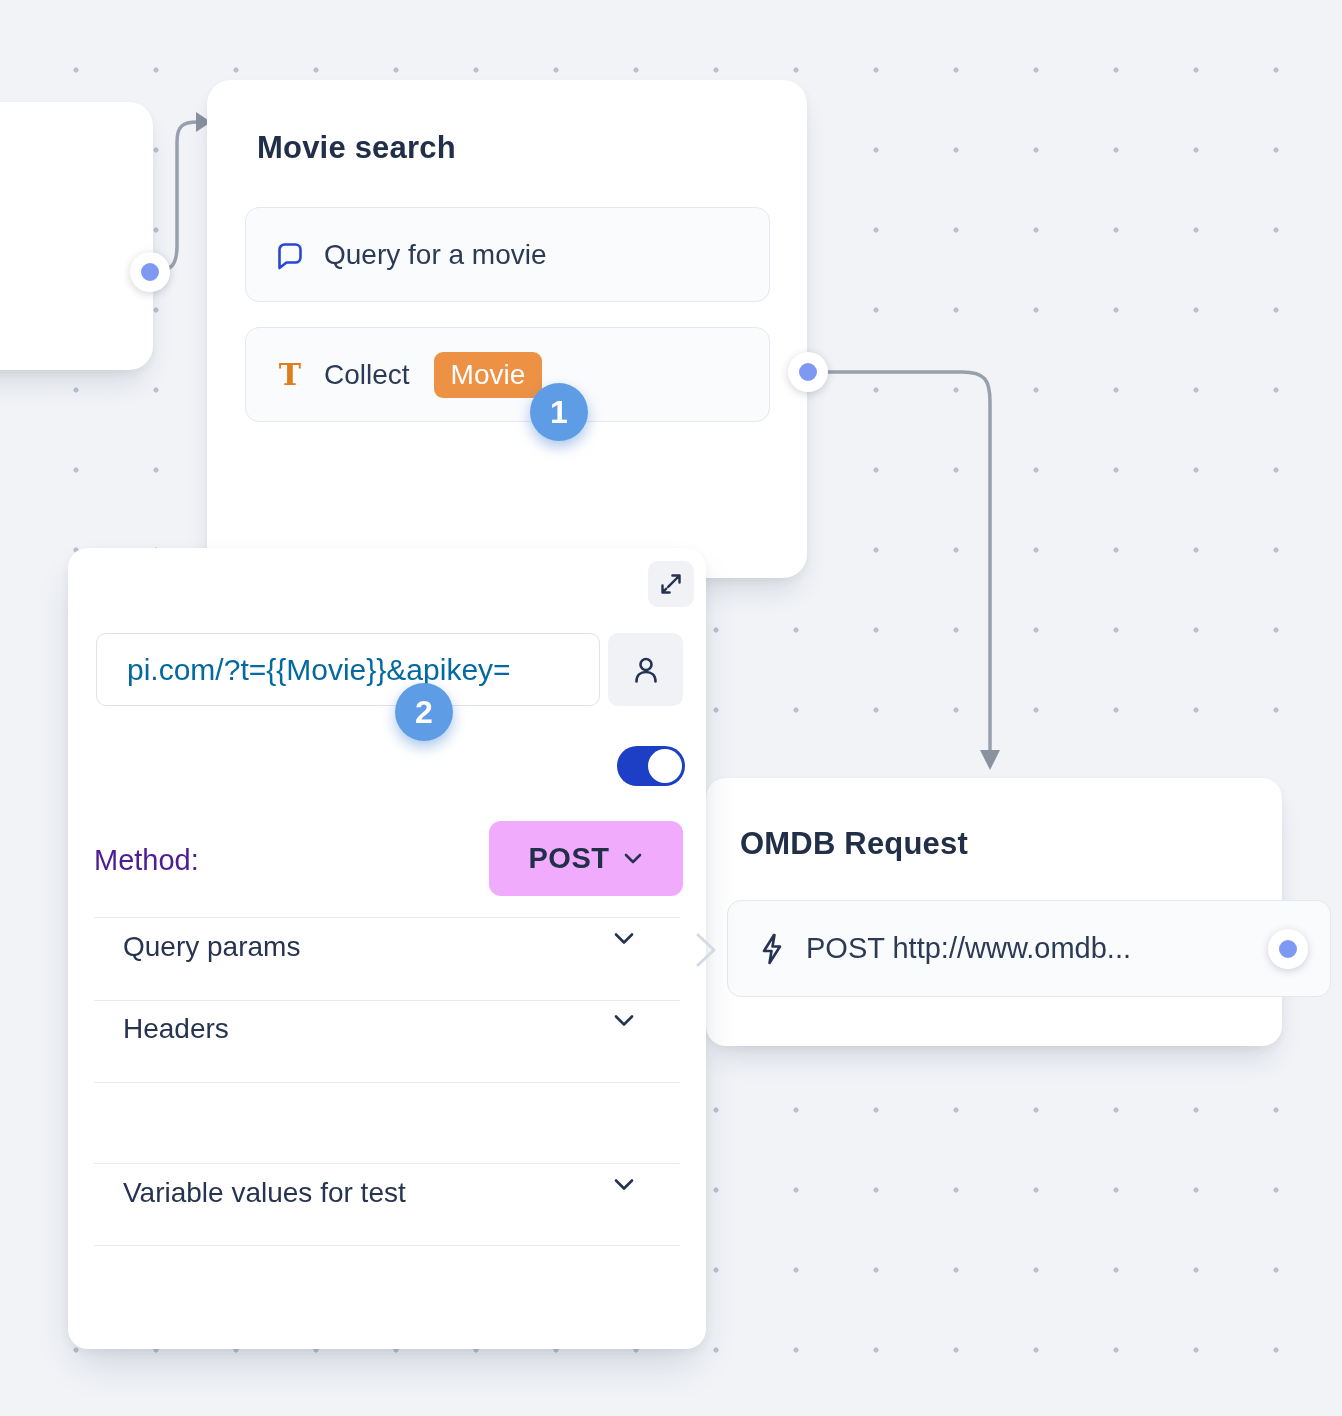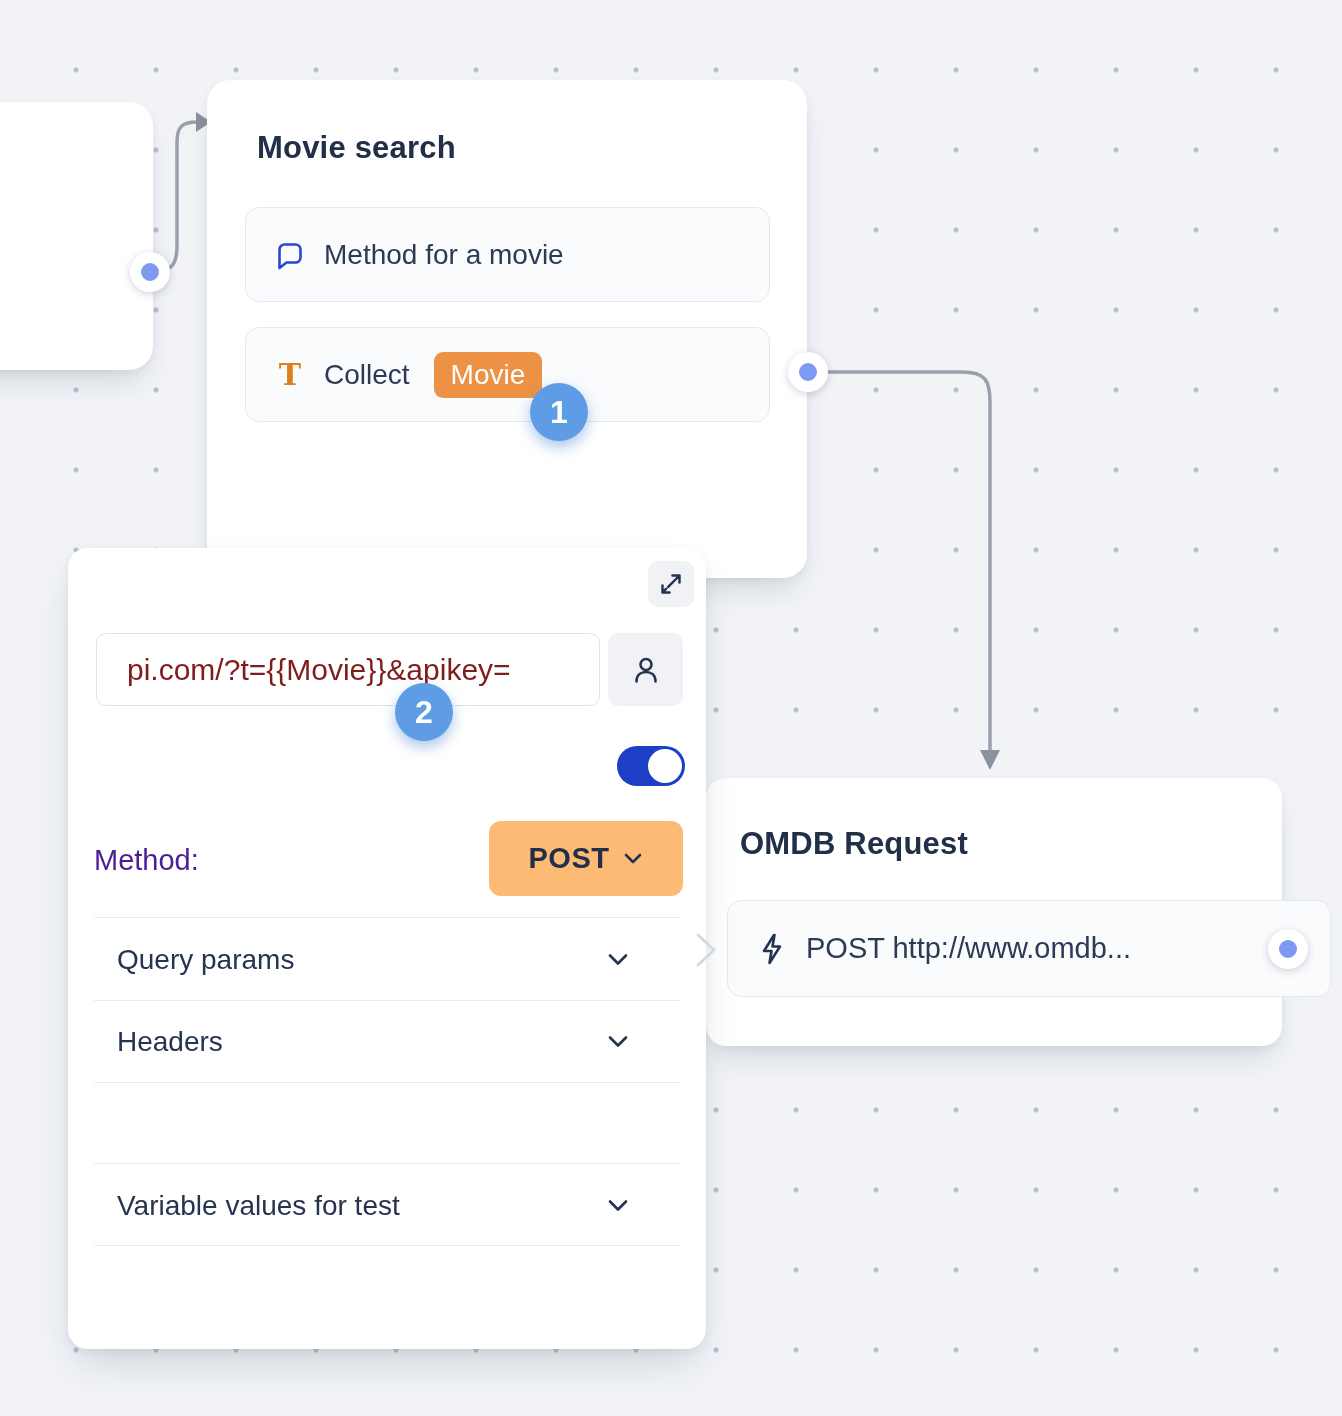--- a/index.html
+++ b/index.html
@@ -36,32 +36,32 @@
   .port{position:absolute;width:40px;height:40px;border-radius:50%;background:#ffffff;z-index:4;
         display:flex;align-items:center;justify-content:center;box-shadow:0 2px 8px rgba(30,42,70,.20);}
   .port i{display:block;width:12px;height:12px;border-radius:50%;background:#fff;border:9px solid #7d99f2;}
   .port-left{left:130px;top:252px;} .port-movie{left:788px;top:352px;} .port-omdb{left:1268px;top:929px;}
   .notch{position:absolute;left:694px;top:932px;z-index:6;}
   .panel{position:absolute;left:68px;top:548px;width:638px;height:801px;background:#fff;border-radius:20px;
          box-shadow:0 20px 40px -10px rgba(30,42,70,.18), 0 3px 10px rgba(30,42,70,.06);z-index:5;}
   .expand-btn{position:absolute;left:580px;top:13px;width:46px;height:46px;border-radius:10px;background:#f0f2f6;
          display:flex;align-items:center;justify-content:center;cursor:pointer;}
   .url-input{position:absolute;left:28px;top:85px;width:504px;height:73px;border:1.5px solid #dfe4ec;border-radius:10px;
-         font-size:30px;color:#7f1d1d;padding:0 6px 0 30px;outline:none;white-space:nowrap;overflow:hidden;background:#fff;}
+         font-size:30px;color:#0369a1;padding:0 6px 0 30px;outline:none;white-space:nowrap;overflow:hidden;background:#fff;}
   .person-btn{position:absolute;left:540px;top:85px;width:75px;height:73px;border-radius:10px;background:#f0f2f6;
          display:flex;align-items:center;justify-content:center;cursor:pointer;}
   .adv-label{position:absolute;left:26px;top:204px;font-size:29px;color:#222f49;font-weight:bold;letter-spacing:.2px;}
   .toggle{position:absolute;left:549px;top:198px;width:68px;height:40px;border-radius:20px;background:#1d3fc6;cursor:pointer;}
   .toggle .knob{position:absolute;right:3px;top:3px;width:34px;height:34px;border-radius:50%;background:#fff;}
   .method-label{position:absolute;left:26px;top:296px;font-size:29px;color:#4c1d95;}
-  .post-btn{position:absolute;left:421px;top:273px;width:194px;height:75px;border-radius:12px;background:#fdba74;
+  .post-btn{position:absolute;left:421px;top:273px;width:194px;height:75px;border-radius:12px;background:#f0abfc;
          display:flex;align-items:center;justify-content:center;gap:14px;cursor:pointer;}
   .post-btn .val{font-size:29px;font-weight:bold;color:#222f49;letter-spacing:.5px;}
   .divider{position:absolute;left:26px;width:586px;height:0;border-top:1.5px solid #e8ebf1;}
-  .section-row{position:absolute;left:16px;width:586px;height:58px;display:flex;align-items:center;
+  .section-row{position:absolute;left:22px;width:586px;height:58px;display:flex;align-items:flex-start;
          justify-content:space-between;cursor:pointer;}
   .section-row .lbl{margin-left:33px;font-size:28px;color:#273450;}
   .section-row .chev{margin-right:40px;display:flex;}
   .test-btn{position:absolute;left:26px;top:732px;width:586px;height:69px;background:#1d3fc6;border:none;
          border-radius:14px 14px 0 0;color:#fff;font-size:30px;font-weight:bold;cursor:pointer;}
   .ic{stroke:#253352;fill:none;stroke-width:2.6;stroke-linecap:round;stroke-linejoin:round;}
 </style>
 </head>
 <body>
 
@@ -81,21 +81,21 @@
     </div>
 
   <div class="card movie-card">
     <div class="card-title">Movie search</div>
     <div class="subrow row1">
       <span class="icon">
         <svg width="30" height="30" viewBox="0 0 30 30">
           <path d="M4.5 9.5a5 5 0 0 1 5-5h11a5 5 0 0 1 5 5v8a5 5 0 0 1-5 5H11.5l-7 5.5z" fill="none" stroke="#2946d6" stroke-width="2.6" stroke-linejoin="round"></path>
         </svg>
       </span>
-      <span>Method for a movie</span>
+      <span>Query for a movie</span>
     </div>
     <div class="subrow row2">
       <span class="icon">
         <span class="t-glyph">T</span>
       </span>
       <span>Collect</span>
       <span class="movie-badge">Movie</span>
     </div>
   </div>
   <div class="step-badge step-1">1</div>

